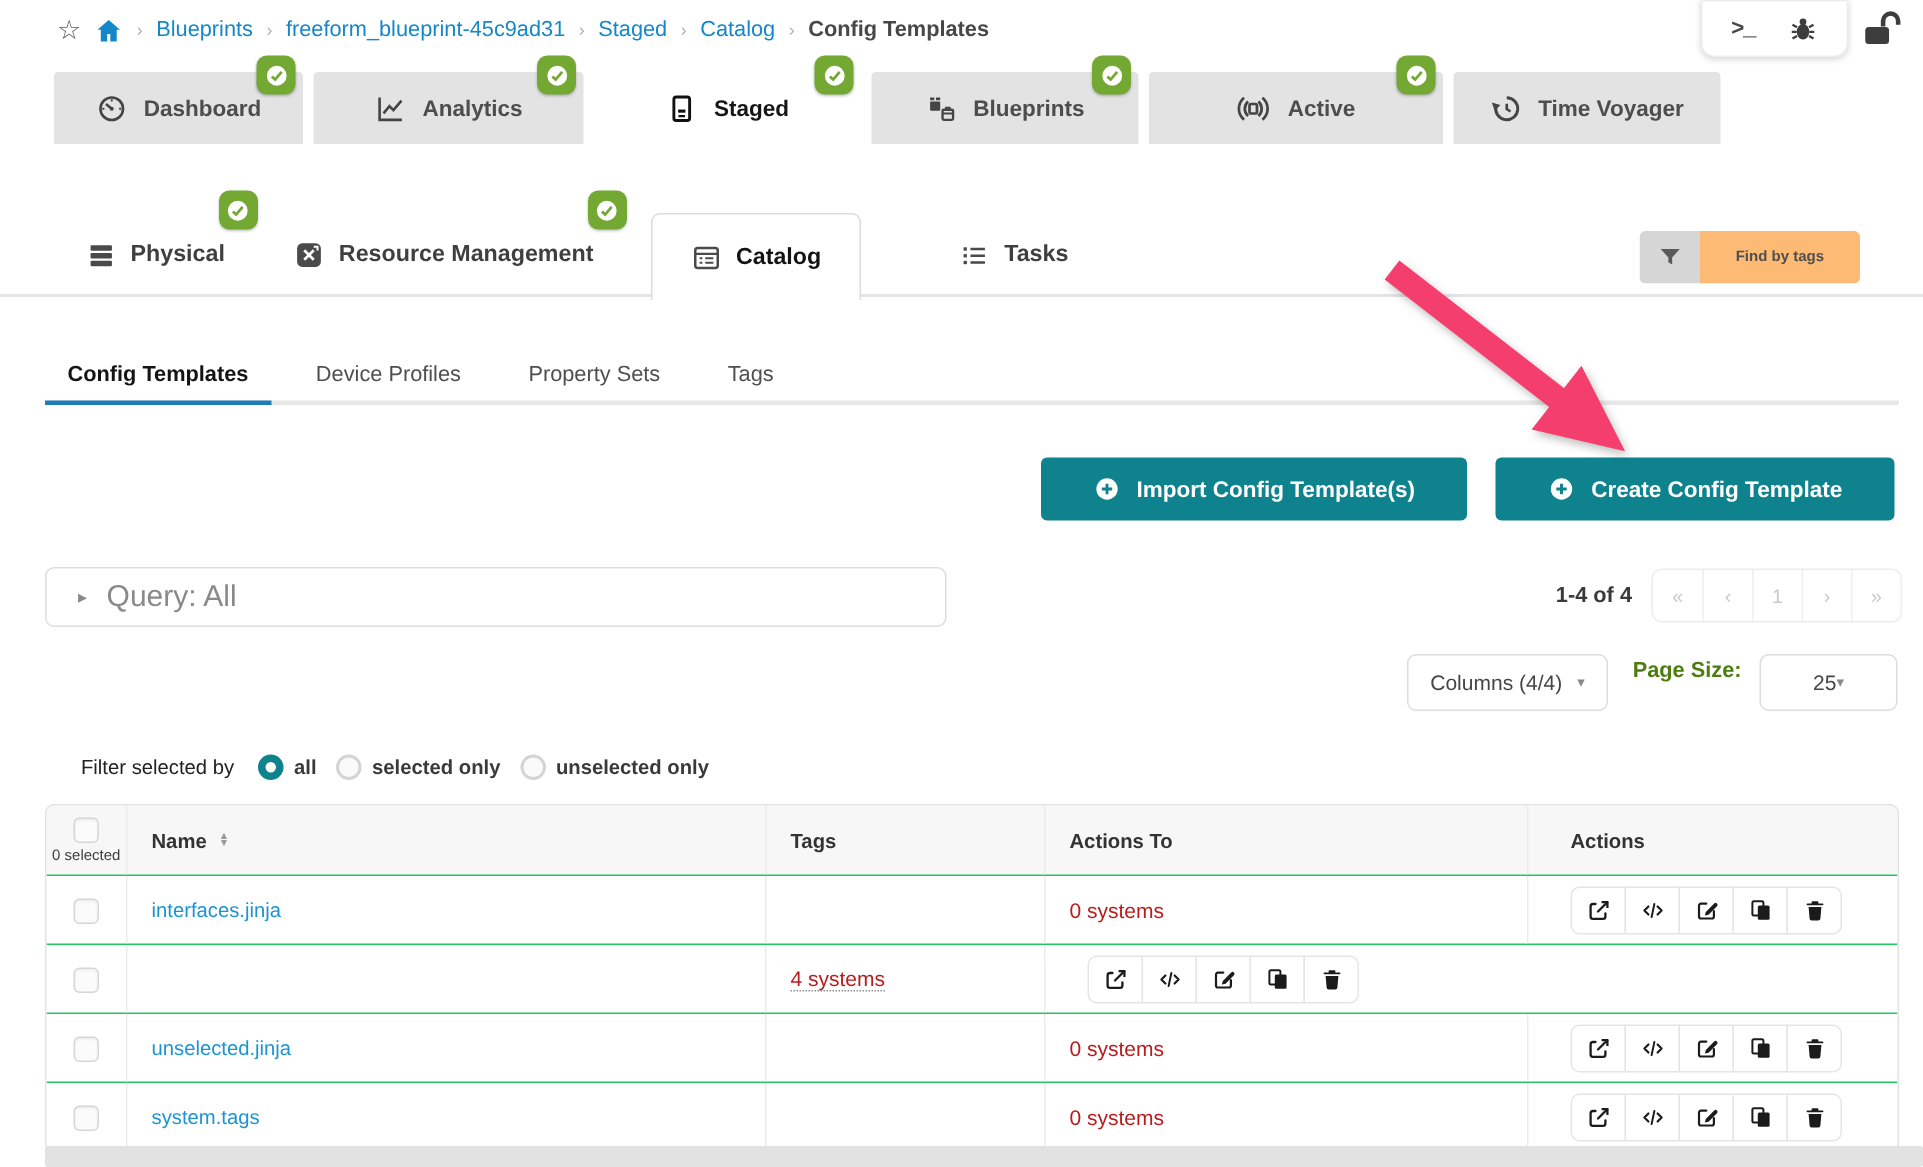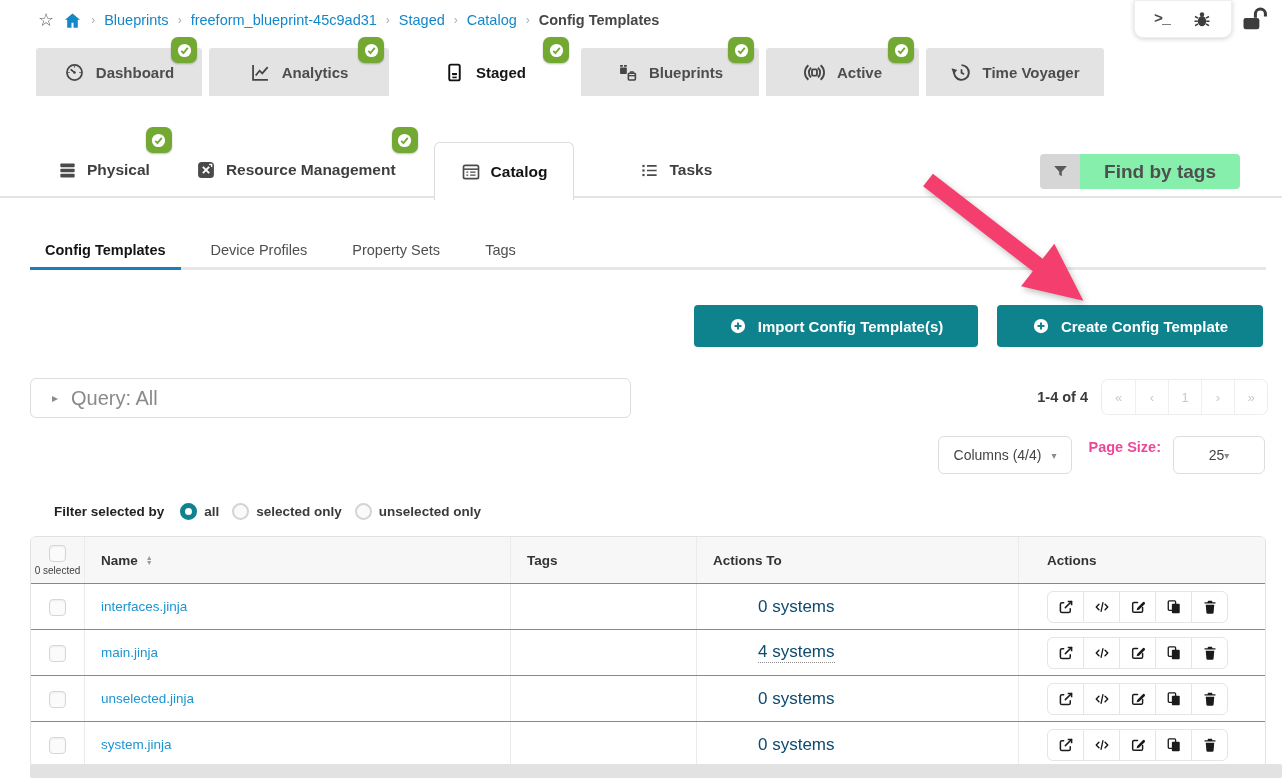--- a/index.html
+++ b/index.html
@@ -43,22 +43,22 @@
   .stab { display:flex; align-items:center; gap:10px; font-size:15.5px; color:#3f3f3f; font-weight:bold;
     position:relative; cursor:pointer; padding:0 2px; margin-right:42px; }
   .stab .ticon { color:#4a4a4a; }
   .stab.active { background:#fff; border:1px solid #DCDCDC; border-bottom:none; border-radius:6px 6px 0 0;
     padding:0 26px; margin-left:-6px; z-index:2; height:58px; color:#131313; }
   .stab .badge { top:-15px; right:-20px; z-index:3; }
 
   #find-by-tags { top:154px; right:42px; height:35px; display:flex; align-items:stretch; border-radius:4px;
     overflow:hidden; cursor:pointer; }
   #find-by-tags .seg-icon { width:40px; background:#D6D6D6; display:flex; align-items:center; justify-content:center; color:#5a5a5a; }
-  #find-by-tags .seg-label { background:#86efac; display:flex; align-items:center; padding:0 24px;
-    font-size:19px; font-weight:bold; color:#4f4f4f; }
+  #find-by-tags .seg-label { background:#fdba74; display:flex; align-items:center; padding:0 24px;
+    font-size:10px; font-weight:bold; color:#4f4f4f; }
 
   
   #catalog-tabs { top:236px; left:30px; width:1236px; display:flex; border-bottom:3px solid #E7E7E7; }
   .ctab { padding:6px 15px 9px; font-size:14.5px; color:#4f4f4f; cursor:pointer; margin-right:15px;
     border-bottom:3px solid transparent; margin-bottom:-3px; white-space:nowrap; }
   .ctab.active { color:#141414; font-weight:bold; border-bottom-color:#1E7CB8; }
 
   
   #toolbar { top:305px; right:19px; display:flex; gap:19px; }
   .teal-btn { height:42px; background:#0E828D; color:#fff; font-weight:bold; font-size:15px;
@@ -84,49 +84,49 @@
     color:#C9C9C9; font-size:13px; display:flex; align-items:center; justify-content:center; cursor:pointer;
     font-family:"Liberation Sans", sans-serif; }
   .pg-btn:first-child { border-left:none; }
 
   
   #view-controls { top:436px; right:17px; display:flex; align-items:center; height:38px; }
   #columns-btn { height:38px; border:1px solid #DDD; border-radius:6px; background:#fff; display:flex;
     align-items:center; gap:10px; padding:15px 15px; font-size:14px; color:#454545; cursor:pointer;
     font-family:"Liberation Sans", sans-serif; }
   .caret { color:#8a8a8a; font-size:10px; }
-  #page-size-label { font-size:14.5px; font-weight:bold; color:#ec4899; margin:0 12px 16px 16px; }
+  #page-size-label { font-size:14.5px; font-weight:bold; color:#4d7c0f; margin:0 12px 16px 16px; }
   #page-size-select { width:92px; height:38px; border:1px solid #DDD; border-radius:6px; background:#fff;
     display:flex; align-items:center; justify-content:center; padding:0 13px; font-size:14px;
     color:#454545; cursor:pointer; }
 
   
   #filter-row { top:503px; left:30px; display:flex; align-items:center; gap:13px; font-size:13.5px; }
-  #filter-label { font-weight:bold; color:#222; margin-right:3px;padding-left:24px; }
+  #filter-label { font-weight:normal; color:#222; margin-right:3px;padding-left:24px; }
   .radio-opt { display:flex; align-items:center; gap:7px; cursor:pointer; }
   .radio { width:17px; height:17px; border-radius:50%; background:#fff; }
   .radio.on { border:5px solid #0E828D; }
   .radio.off { border:2px solid #D4D4D4; background:#FAFAFA; }
   .radio-opt span { font-weight:bold; color:#3a3a3a; }
 
   
   #table { top:536px; left:30px; width:1236px; border:1px solid #E2E2E2; border-radius:6px; overflow:hidden; background:#fff; }
   .trow { display:grid; grid-template-columns:54px 426px 186px 322px 248px; }
   .thead { background:#F7F7F7; height:46px; }
   .cell { border-right:1px solid #EBEBEB; display:flex; align-items:center; padding:0 16px; min-width:0; }
   .cell:last-child { border-right:none; }
   .thead .cell { font-size:13.5px; font-weight:bold; color:#333; }
   .sel-cell { flex-direction:column; justify-content:center; padding:4px 0 3px; gap:3px; }
   .checkbox { width:17px; height:17px; border:1px solid #D6D6D6; border-radius:4px; background:#FBFBFB;
     box-shadow:inset 0 1px 2px rgba(0,0,0,.06); cursor:pointer; }
   #sel-count { font-size:10px; font-weight:normal; color:#3e3e3e; }
   .sort-stack { display:flex; flex-direction:column; line-height:5px; margin-left:8px; font-size:7px; color:#9a9a9a; cursor:pointer; }
   .tbody-row { height:46px; border-top:1px solid #22c55e; }
   .name-link { color:#1C94D2; font-size:13.5px; cursor:pointer; text-decoration:none; }
-  .assigned-txt { color:#0c4a6e; font-size:17px;margin-left:45px; }
+  .assigned-txt { color:#b91c1c; font-size:14px; }
   .assigned-txt.dotted { border-bottom:1px dotted #8f8f8f; cursor:pointer; }
   .actions-cell { padding-left:28px; }
   .btn-group { display:flex; }
   .act-btn { width:37px; height:32px; background:#fff; border:1px solid #E5E5E5; margin-left:-1px;
     display:flex; align-items:center; justify-content:center; color:#1b1b1b; cursor:pointer; }
   .act-btn:first-child { margin-left:0; border-radius:6px 0 0 6px; }
   .act-btn:last-child { border-radius:0 6px 6px 0; }
 
   #hscrollbar { top:764px; left:30px; width:1252px; height:14px; background:#E2E2E2; border-radius:2px; }
 </style>
@@ -301,21 +301,21 @@
       <svg class="i ticon" width="21" height="21">
           <use href="#i-packages"></use>
         </svg>
       <span>Blueprints</span>
       <span class="badge">
           <svg class="i" width="17" height="17">
             <use href="#i-check"></use>
           </svg>
         </span>
     </div>
-    <div class="mtab" style="width:153px">
+    <div class="mtab" style="width:196px">
       <svg class="i ticon" width="23" height="23">
           <use href="#i-active"></use>
         </svg>
       <span>Active</span>
       <span class="badge">
           <svg class="i" width="17" height="17">
             <use href="#i-check"></use>
           </svg>
         </span>
     </div>
@@ -513,23 +513,20 @@
             </button>
         </div>
       </div>
     </div>
 
     <div class="trow tbody-row">
       <div class="cell sel-cell">
           <span class="checkbox"></span>
         </div>
       <div class="cell">
-          <a class="name-link">main.jinja</a>
-        </div>
-      <div class="cell">
           <span></span>
         </div>
       <div class="cell">
           <span class="assigned-txt dotted">4 systems</span>
         </div>
       <div class="cell actions-cell">
         <div class="btn-group">
           <button class="act-btn">
               <svg class="i" width="16" height="16">
                 <use href="#i-share"></use>
@@ -601,21 +598,21 @@
             </button>
         </div>
       </div>
     </div>
 
     <div class="trow tbody-row">
       <div class="cell sel-cell">
           <span class="checkbox"></span>
         </div>
       <div class="cell">
-          <a class="name-link">system.jinja</a>
+          <a class="name-link">system.tags</a>
         </div>
       <div class="cell">
           <span></span>
         </div>
       <div class="cell">
           <span class="assigned-txt">0 systems</span>
         </div>
       <div class="cell actions-cell">
         <div class="btn-group">
           <button class="act-btn">

